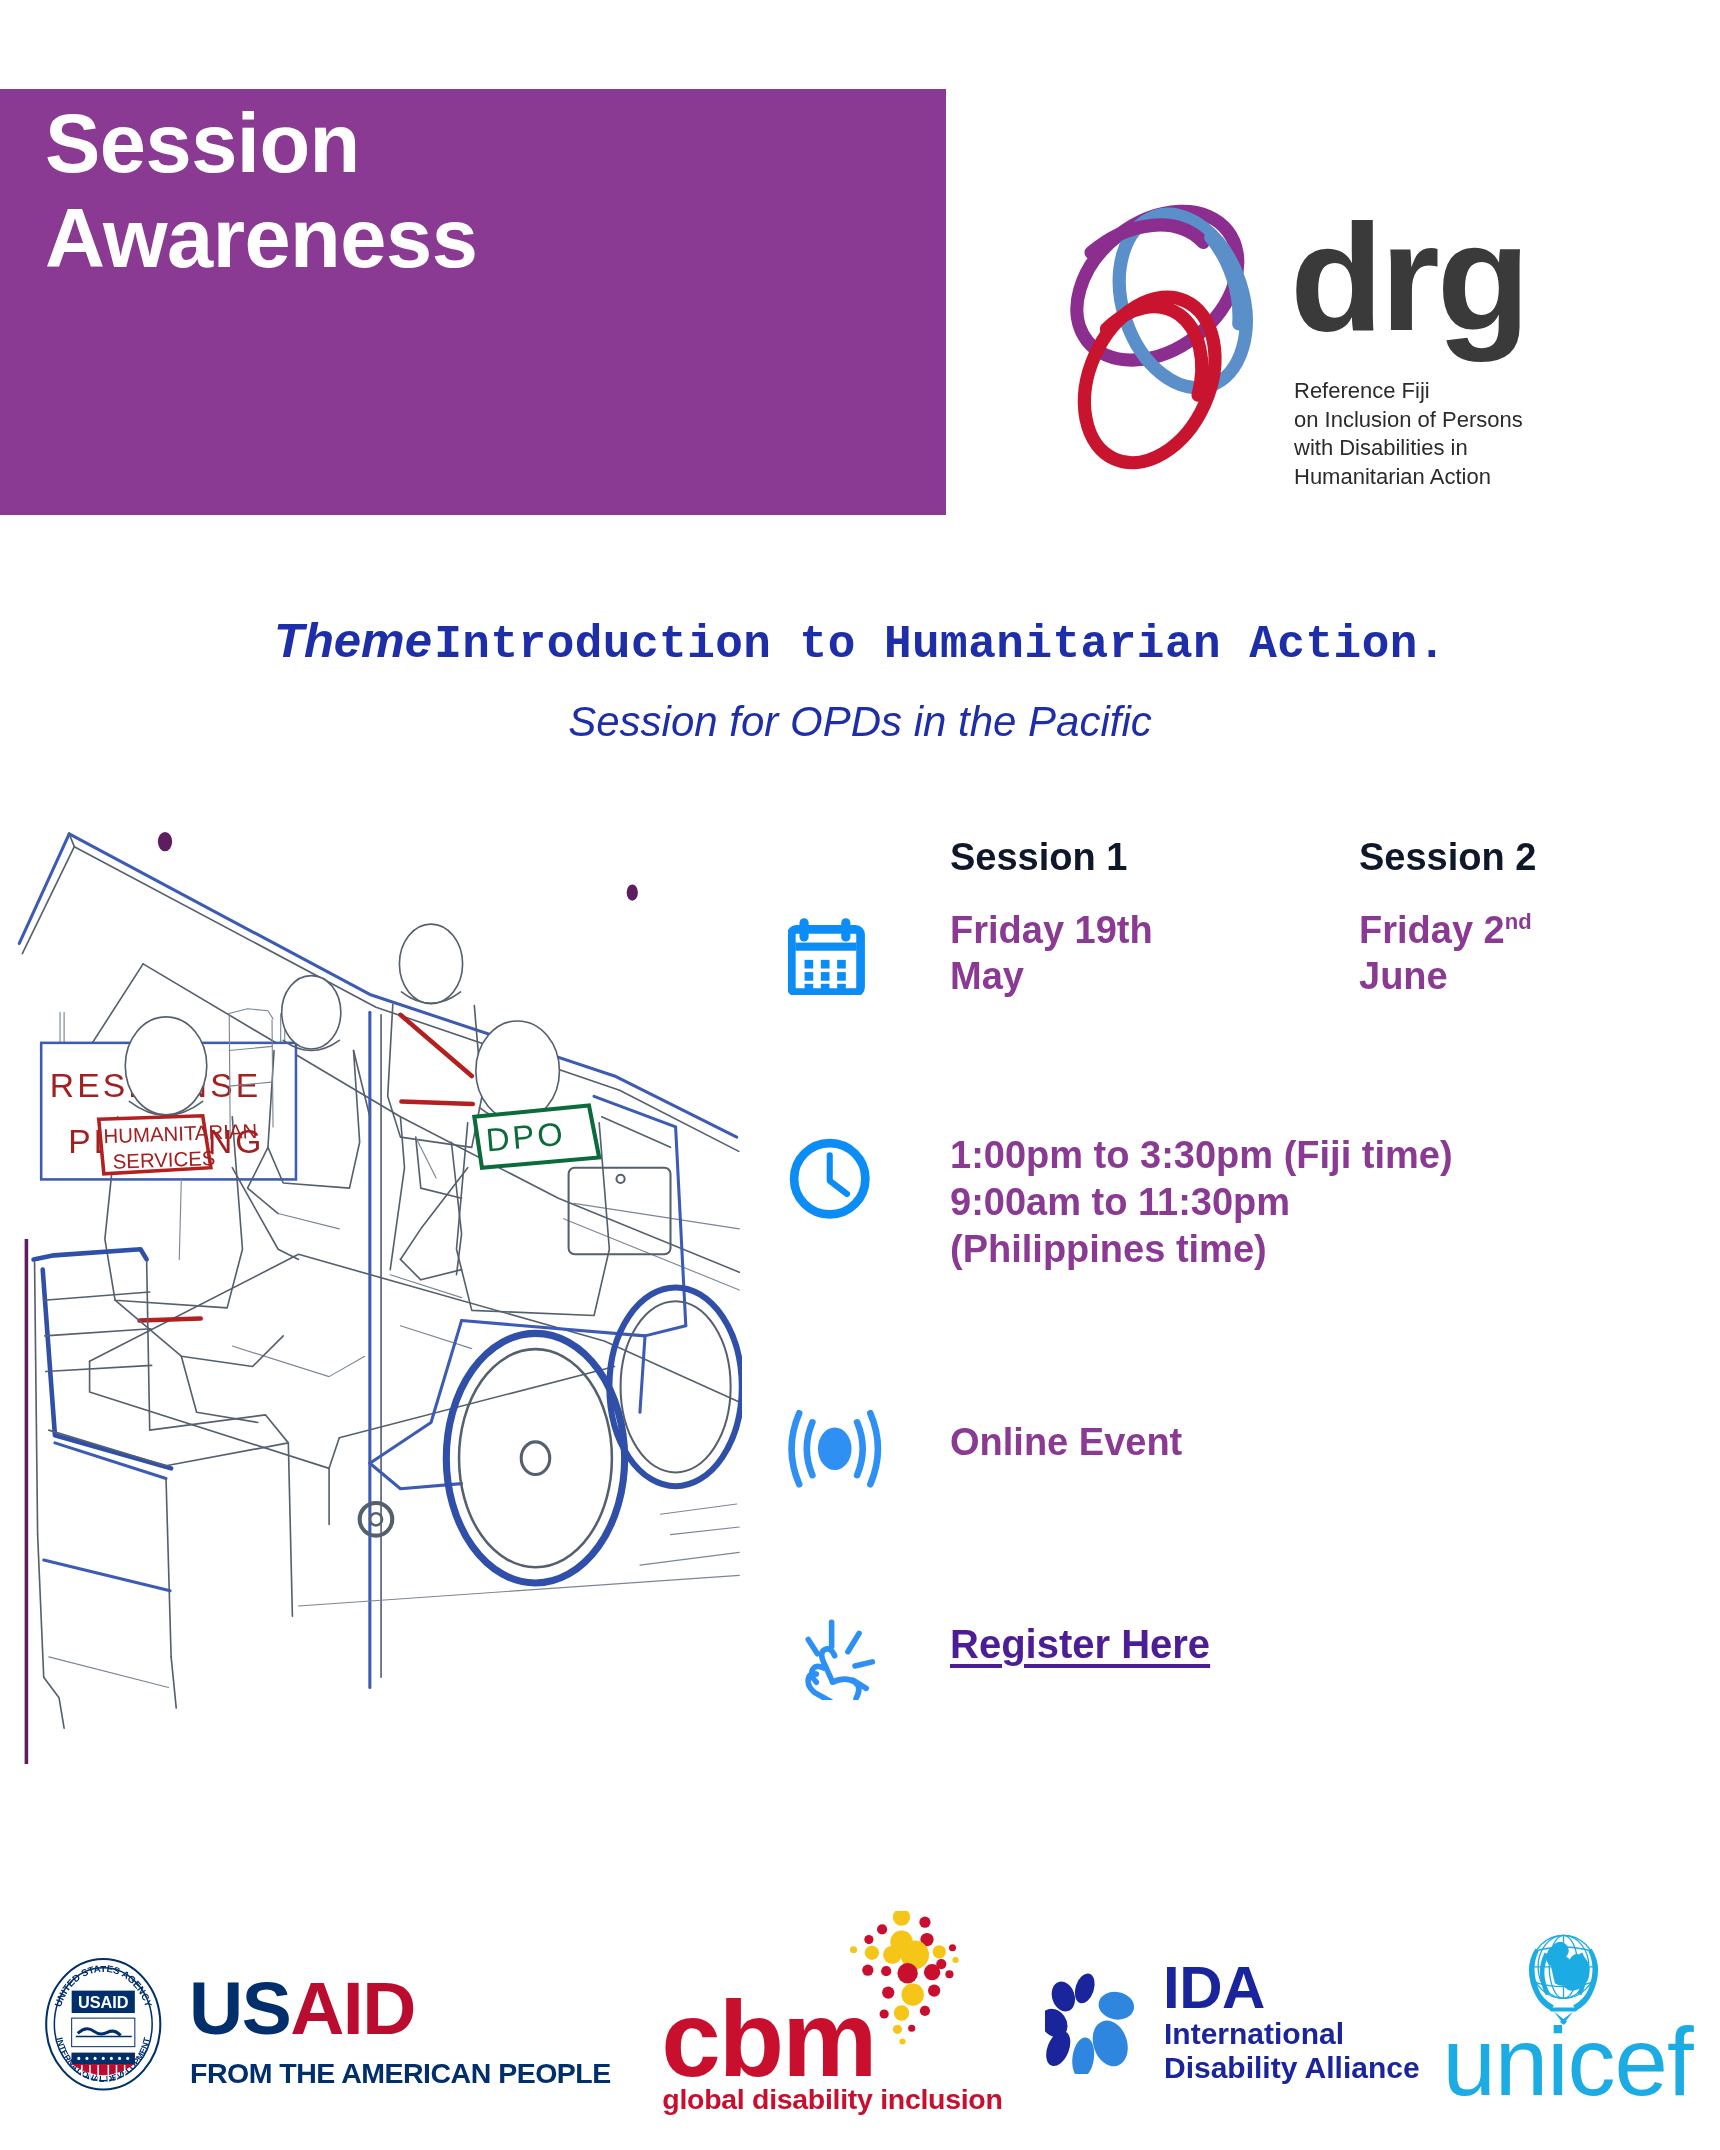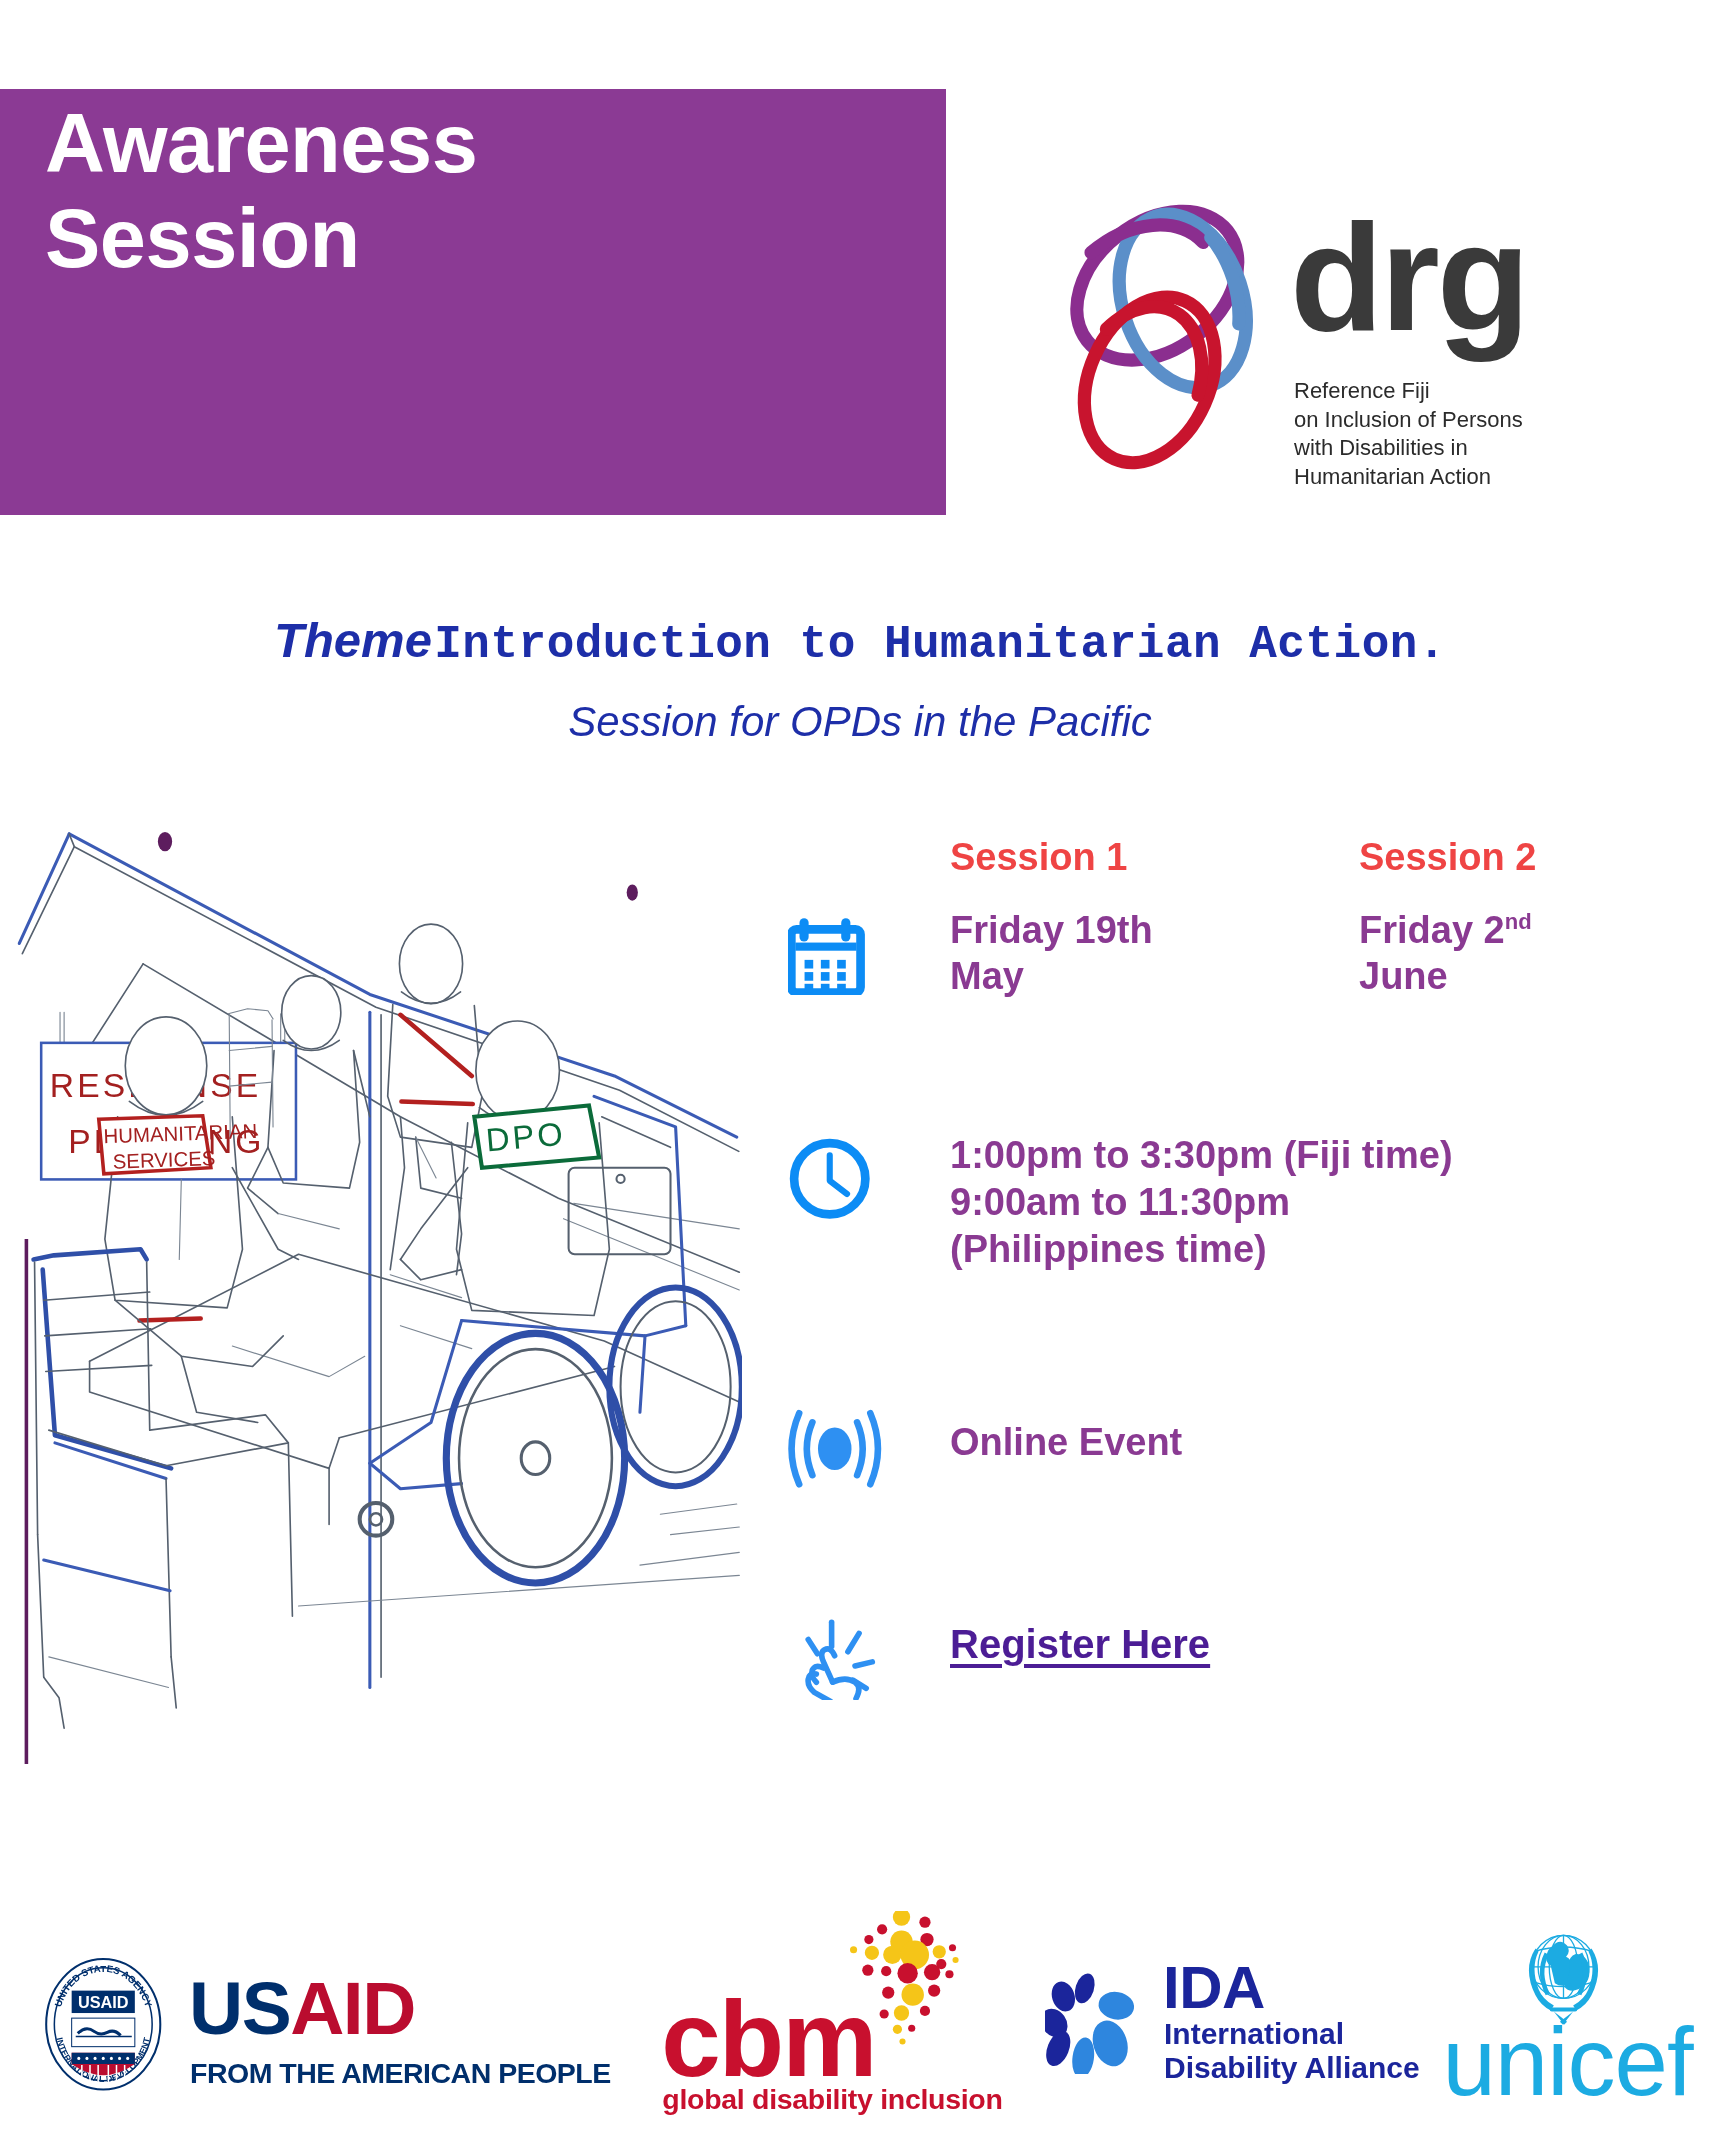--- a/index.html
+++ b/index.html
@@ -66,21 +66,21 @@
 
   
   #details{
     position:absolute;left:788px;top:836px;width:907px;
   }
   .detail-row{position:absolute;}
   .detail-icon{position:absolute;}
 
   
   .session-head{
-    position:absolute;top:0;color:#ef4444;font-weight:bold;font-size:38px;
+    position:absolute;top:0;color:#0f172a;font-weight:bold;font-size:38px;
     white-space:nowrap;
   }
   .session-date{
     position:absolute;color:#8A3A92;font-weight:bold;font-size:38px;
     line-height:1.22;width:214px;
   }
   .session-date sup{font-size:0.58em;vertical-align:super;}
 
   .time-text{
     position:absolute;left:162px;top:-5.1px;color:#8A3A92;font-weight:bold;
@@ -147,22 +147,22 @@
     font-size:96px;color:#1CABE2;line-height:1;letter-spacing:-1px;
     font-weight:normal;
   }
 </style>
 </head>
 <body>
 
 <div id="header-band"></div>
 
 <div id="poster-title">
+  <span class="tl">Session</span>
   <span class="tl">Awareness</span>
-  <span class="tl">Session</span>
 </div>
 
 <div id="drg-logo">
   <svg id="drg-rings" viewBox="0 0 540 600">
     <g fill="none" stroke-linecap="round">
       <ellipse cx="250" cy="215" rx="175" ry="125" stroke="#8B2E8F" stroke-width="26" transform="rotate(-38 250 215)"></ellipse>
       <ellipse cx="300" cy="245" rx="175" ry="118" stroke="#5B8FC9" stroke-width="26" transform="rotate(72 300 245)"></ellipse>
       <ellipse cx="235" cy="400" rx="170" ry="118" stroke="#C8142E" stroke-width="26" transform="rotate(-66 235 400)"></ellipse>
       <path d="M 120 150 A 175 125 -38 0 1 340 130" stroke="#8B2E8F" stroke-width="26"></path>
       <path d="M 355 120 A 175 118 72 0 1 410 290" stroke="#5B8FC9" stroke-width="26"></path>

